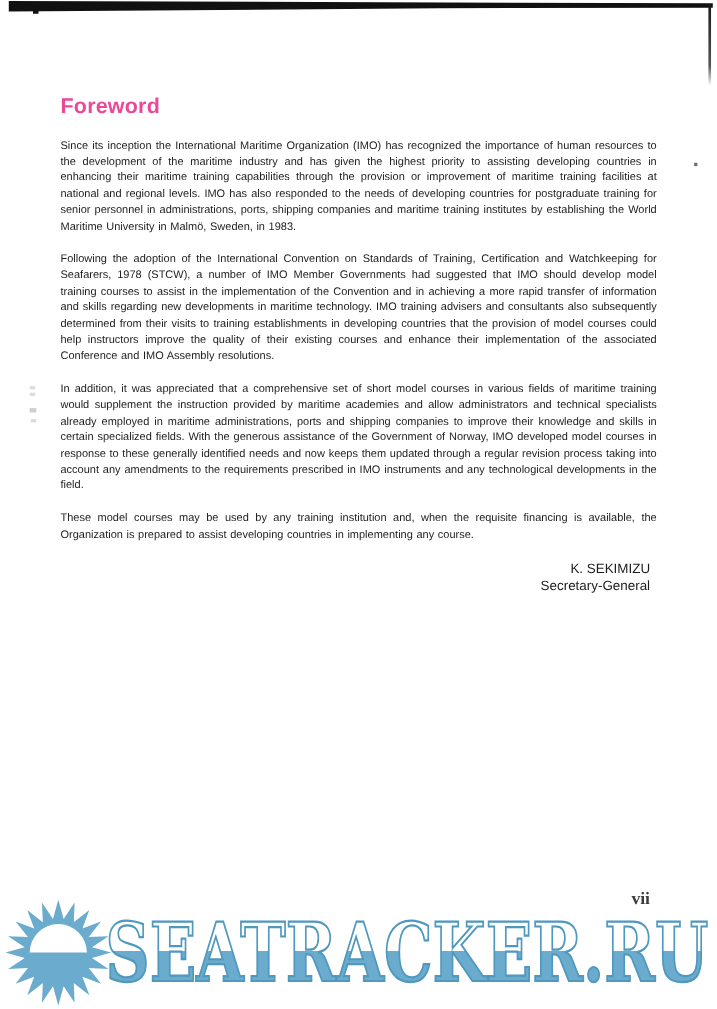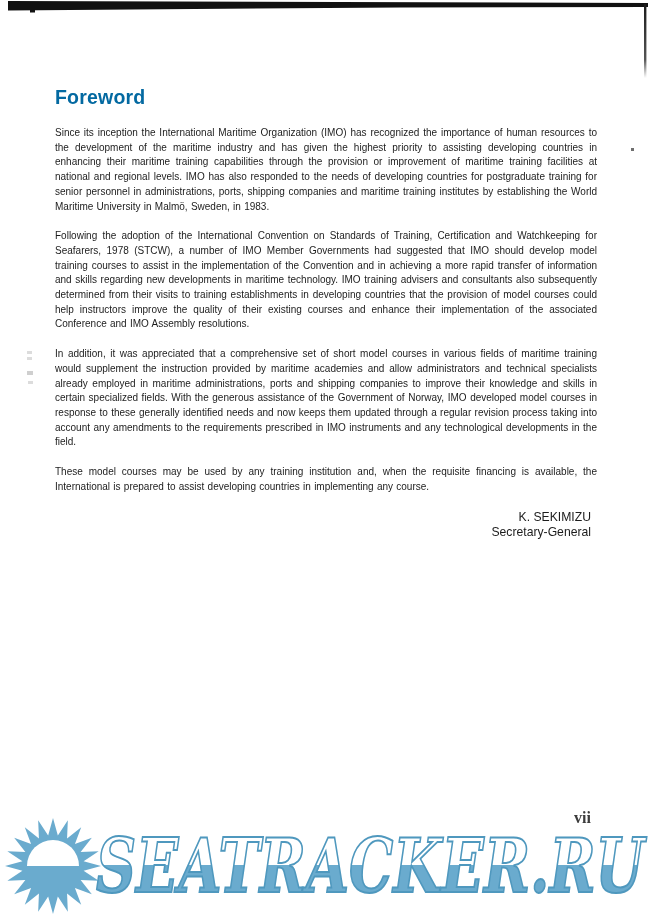--- a/index.html
+++ b/index.html
@@ -23,39 +23,39 @@
   
   .top-band{position:absolute;left:0;top:0;width:652px;height:90px;pointer-events:none;}
   .speck{position:absolute;background:#6e6e6e;}
   .edge-mark{position:absolute;background:#dcdcdc;}
 
   
   .content{
     position:absolute;left:55px;top:86px;width:542px;
   }
   .content h1{
-    font-size:19.5px;font-weight:bold;color:#0369a1;
+    font-size:19.5px;font-weight:bold;color:#ec4899;
     margin:0 0 17px 0;letter-spacing:0.2px;
   }
   .content p{
     margin:0 0 15px 0;
     font-size:10px;line-height:14.7px;
     text-align:justify;
     word-spacing:0.5px;
     color:var(--body-text);
   }
   .signature{
     margin:16px 6px 0 auto;
     width:-moz-fit-content;width:fit-content;
     text-align:right;
     font-size:12.2px;line-height:15px;
   }
 
   
-  .watermark{position:absolute;left:0;top:812px;width:640px;height:105px;pointer-events:none;font-style:italic;}
+  .watermark{position:absolute;left:0;top:812px;width:640px;height:105px;pointer-events:none;}
   .sun-icon{position:absolute;left:3px;top:4px;width:100px;height:100px;}
   .wm-text-svg{position:absolute;left:96px;top:18px;width:556px;height:72px;overflow:visible;}
   .wm-text-svg text{
     font-family:"DejaVu Serif", serif;
     font-weight:bold;
     font-size:74px;
     stroke-width:2px;
   }
   .wm-stop-top{stop-color:#ffffff;}
   .wm-stop-bottom{stop-color:var(--wm-blue);}
@@ -88,21 +88,21 @@
   <div class="edge-mark" style="left:27px;top:351px;width:5px;height:3px;"></div>
   <div class="edge-mark" style="left:27px;top:357px;width:5px;height:3px;"></div>
   <div class="edge-mark" style="left:27px;top:371px;width:6px;height:4px;background:#cfcfcf;"></div>
   <div class="edge-mark" style="left:28px;top:381px;width:5px;height:3px;"></div>
 
   <div class="content">
     <h1>Foreword</h1>
     <p>Since its inception the International Maritime Organization (IMO) has recognized the importance of human resources to the development of the maritime industry and has given the highest priority to assisting developing countries in enhancing their maritime training capabilities through the provision or improvement of maritime training facilities at national and regional levels. IMO has also responded to the needs of developing countries for postgraduate training for senior personnel in administrations, ports, shipping companies and maritime training institutes by establishing the World Maritime University in Malmö, Sweden, in 1983.</p>
     <p>Following the adoption of the International Convention on Standards of Training, Certification and Watchkeeping for Seafarers, 1978 (STCW), a number of IMO Member Governments had suggested that IMO should develop model training courses to assist in the implementation of the Convention and in achieving a more rapid transfer of information and skills regarding new developments in maritime technology. IMO training advisers and consultants also subsequently determined from their visits to training establishments in developing countries that the provision of model courses could help instructors improve the quality of their existing courses and enhance their implementation of the associated Conference and IMO Assembly resolutions.</p>
     <p>In addition, it was appreciated that a comprehensive set of short model courses in various fields of maritime training would supplement the instruction provided by maritime academies and allow administrators and technical specialists already employed in maritime administrations, ports and shipping companies to improve their knowledge and skills in certain specialized fields. With the generous assistance of the Government of Norway, IMO developed model courses in response to these generally identified needs and now keeps them updated through a regular revision process taking into account any amendments to the requirements prescribed in IMO instruments and any technological developments in the field.</p>
-    <p>These model courses may be used by any training institution and, when the requisite financing is available, the International is prepared to assist developing countries in implementing any course.</p>
+    <p>These model courses may be used by any training institution and, when the requisite financing is available, the Organization is prepared to assist developing countries in implementing any course.</p>
     <div class="signature">
       <div>K. SEKIMIZU</div>
       <div>Secretary-General</div>
     </div>
   </div>
 
   <div class="watermark">
 
     <svg class="sun-icon" viewBox="0 0 100 100">
       <polygon fill="var(--wm-blue)" points="

